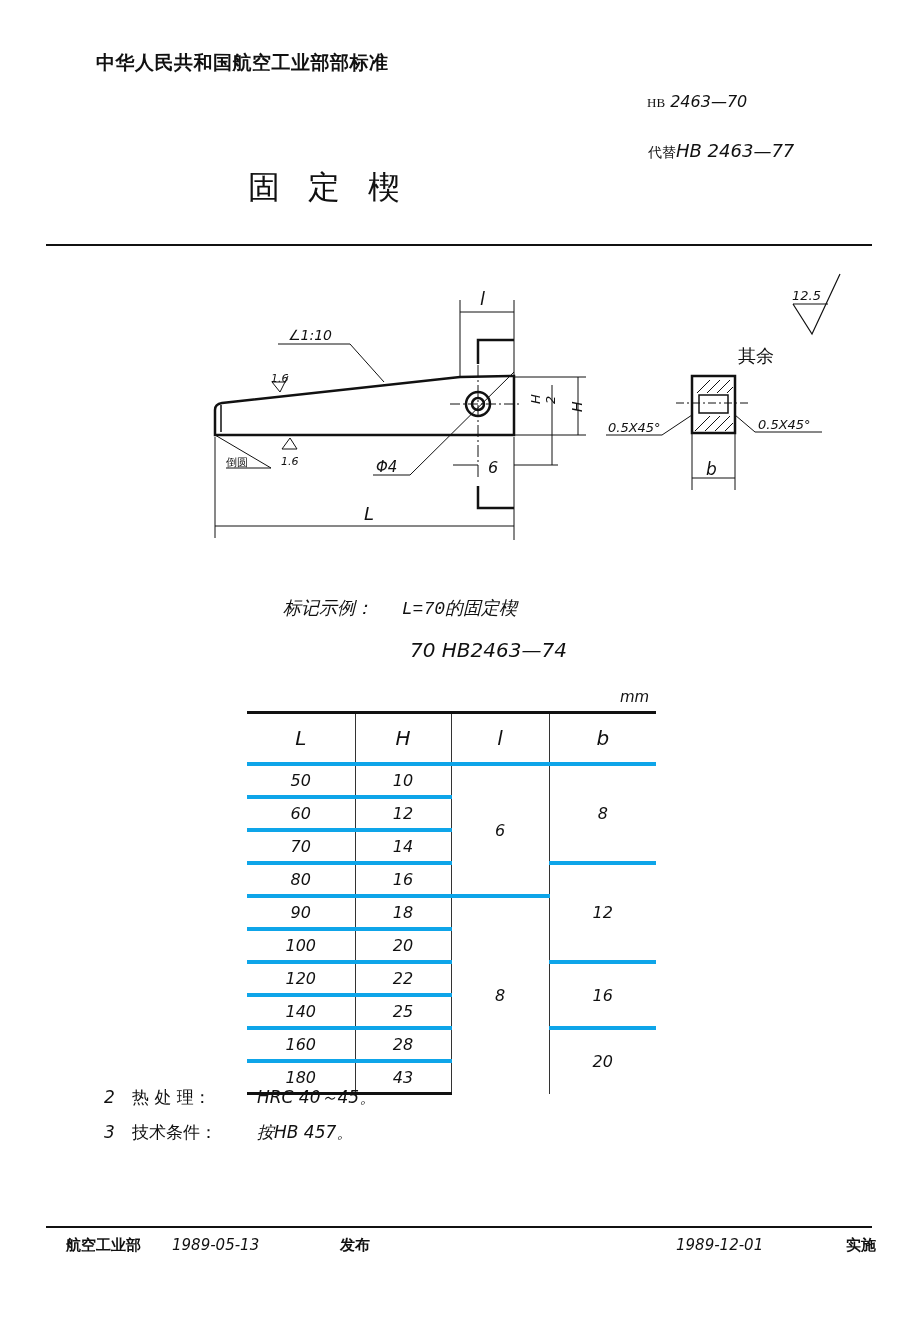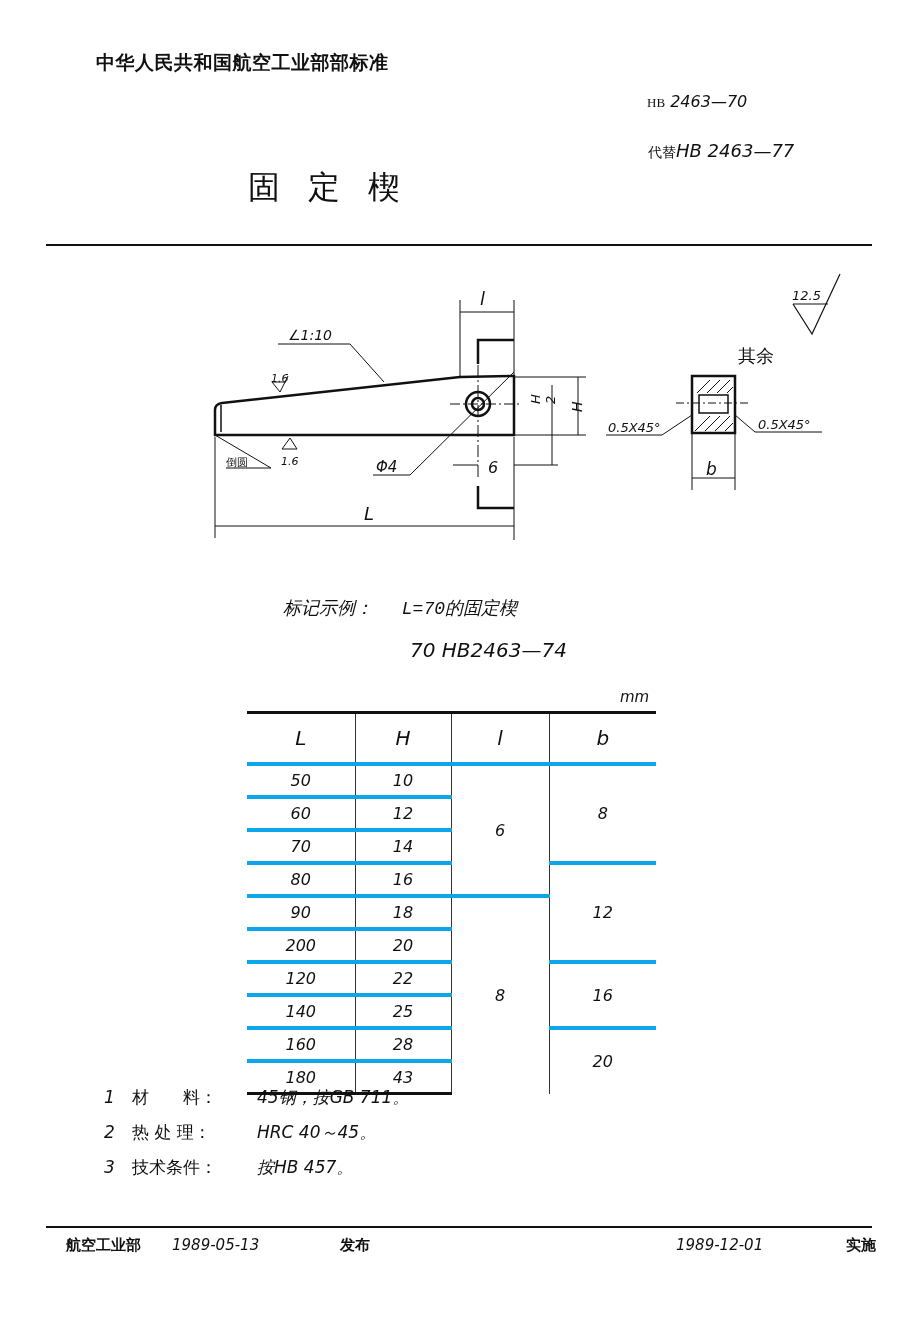--- a/index.html
+++ b/index.html
@@ -173,21 +173,21 @@
     <td>80</td>
         <td>16</td>
     <td rowspan="3">12</td>
   </tr>
   <tr class="r">
     <td>90</td>
         <td>18</td>
     <td rowspan="6">8</td>
   </tr>
   <tr class="r">
-        <td>200</td>
+        <td>100</td>
         <td>20</td>
       </tr>
   <tr class="r">
     <td>120</td>
         <td>22</td>
     <td rowspan="2">16</td>
   </tr>
   <tr class="r">
         <td>140</td>
         <td>25</td>
@@ -198,21 +198,20 @@
     <td rowspan="2">20</td>
   </tr>
   <tr class="r">
         <td>180</td>
         <td>43</td>
       </tr>
 </tbody>
   </table>
 
 <div class="abs notes">
-  <div><span class="n">1</span><span class="k">材　　料：</span><span class="hw">45钢，按GB 711。</span></div>
   <div><span class="n">2</span><span class="k">热 处 理：</span><span class="hw">HRC 40～45。</span></div>
   <div><span class="n">3</span><span class="k">技术条件：</span><span class="hw">按HB 457。</span></div>
 </div>
 
 <div class="abs rule-bot"></div>
 <div class="abs footer" style="left:66px">航空工业部</div>
 <div class="abs footer hw" style="left:172px; font-weight:normal">1989-05-13</div>
 <div class="abs footer" style="left:340px">发布</div>
 <div class="abs footer hw" style="left:676px; font-weight:normal">1989-12-01</div>
 <div class="abs footer" style="left:846px">实施</div>

